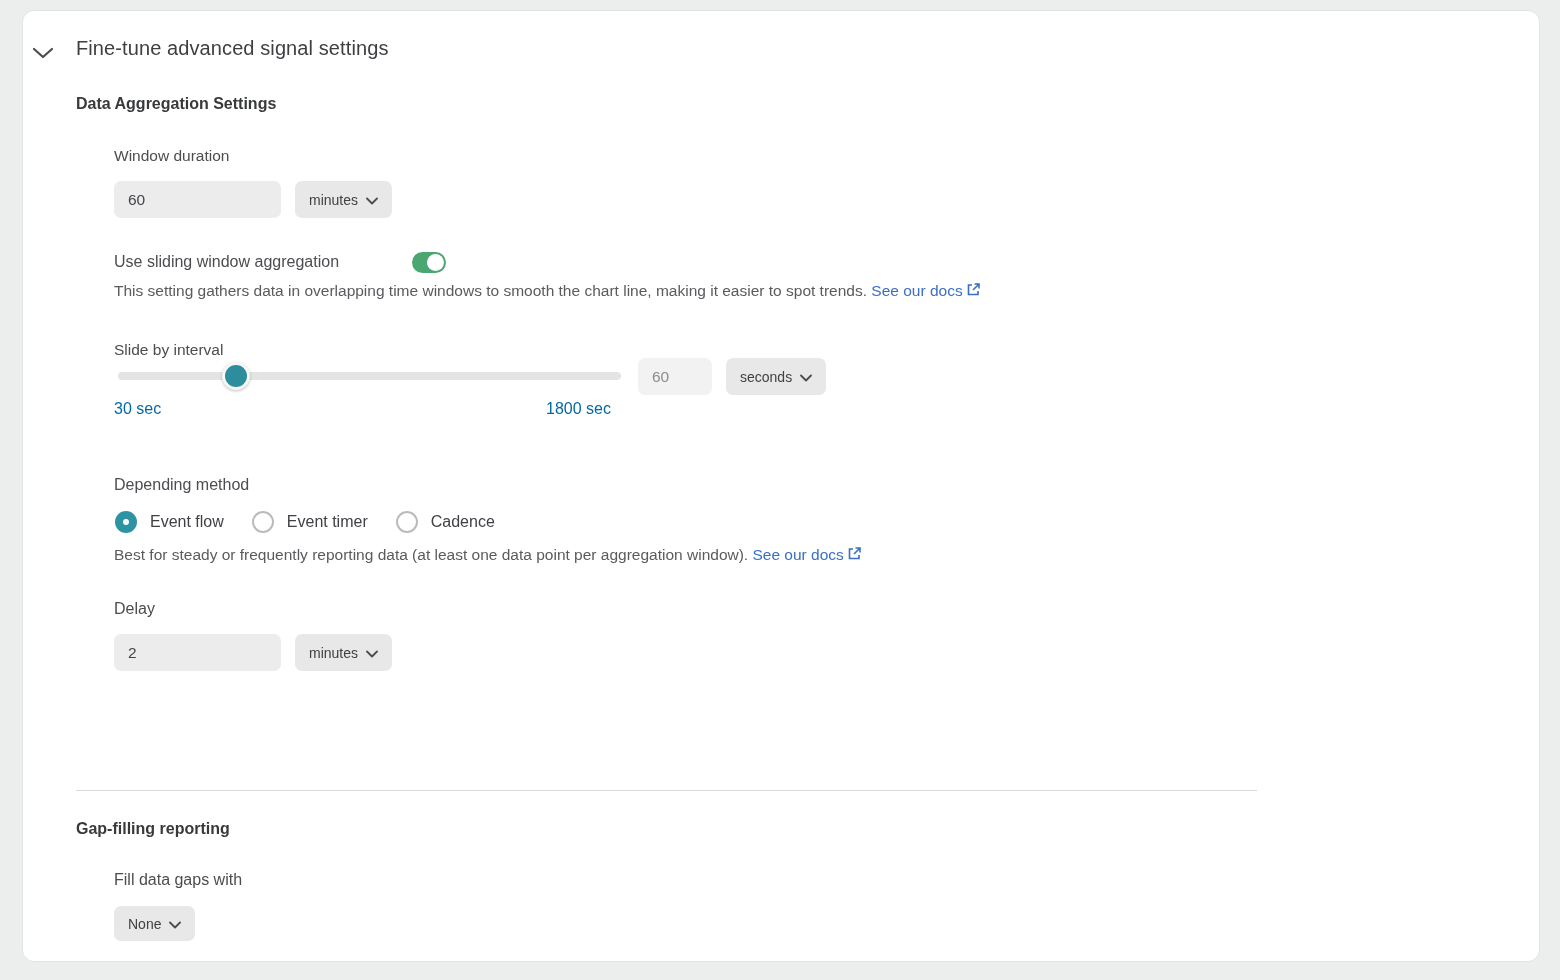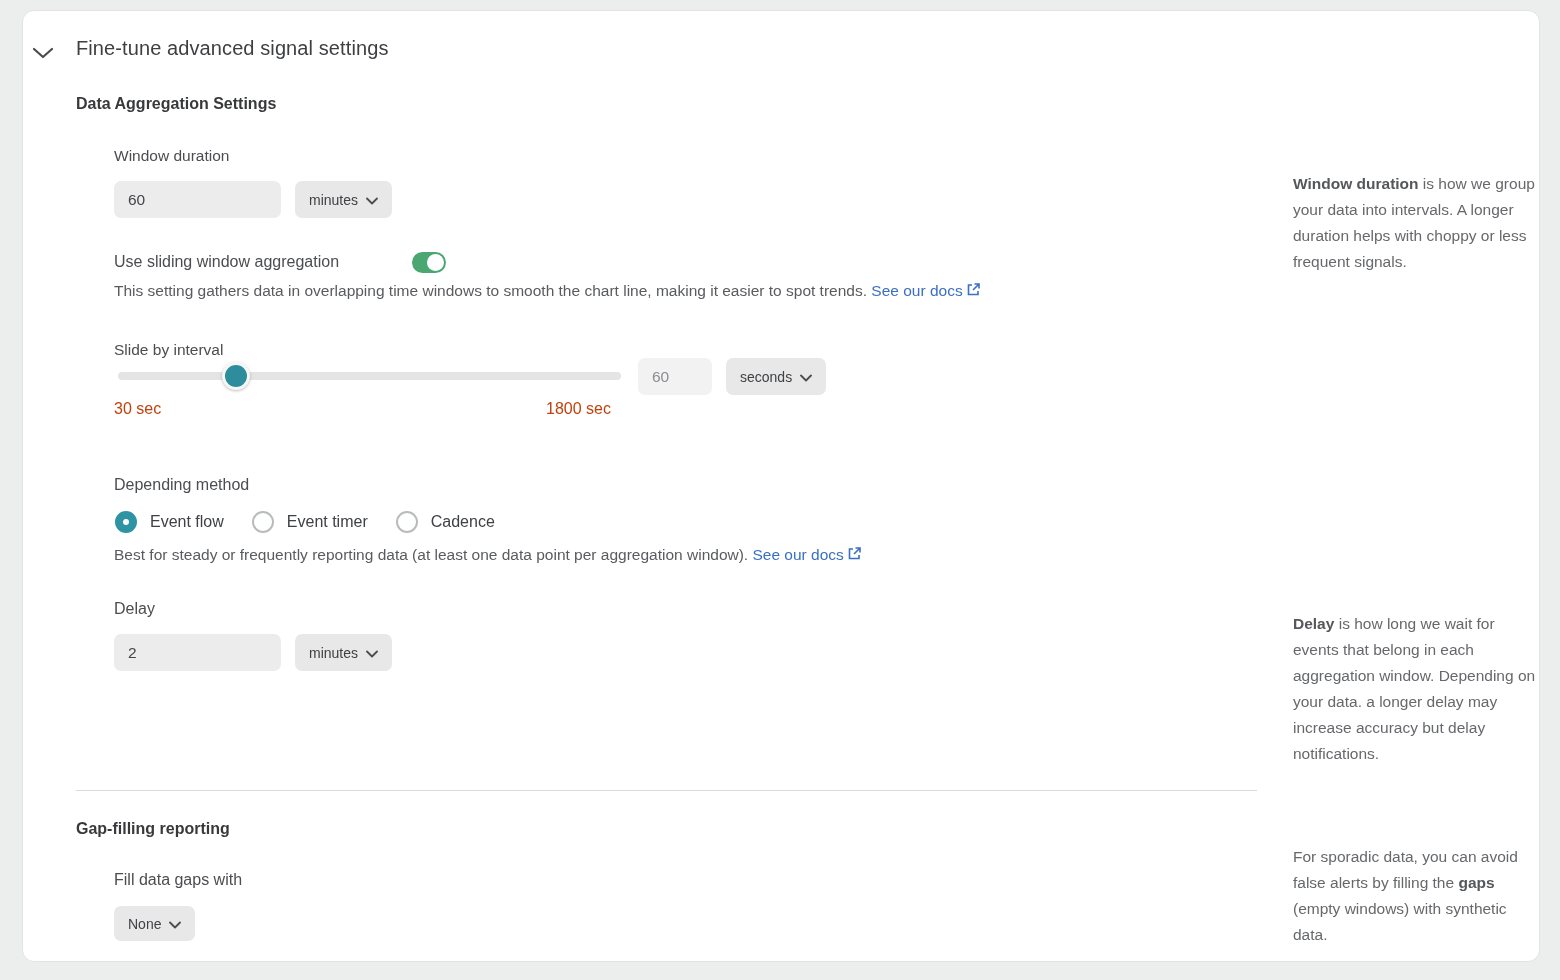--- a/index.html
+++ b/index.html
@@ -90,21 +90,21 @@
   }
   .slider-handle {
     left: 199px; top: 351px;
     width: 28px; height: 28px;
     border-radius: 50%;
     background: #2e8d9d;
     border: 3px solid #f7f7f7;
     box-shadow: 0 1px 3px rgba(0,0,0,0.25);
     cursor: pointer;
   }
-  .range-label { font-size: 15.5px; color: #c2410c; }
+  .range-label { font-size: 15.5px; color: #0369a1; }
 
   
   .radio-row { display: flex; align-items: center; column-gap: 28px; }
   .radio-item { display: flex; align-items: center; column-gap: 13px; cursor: pointer; }
   .radio-circle {
     width: 22px; height: 22px; border-radius: 50%;
     background: #ffffff; border: 2px solid #b9bcbd;
   }
   .radio-circle.checked {
     background: #2e93a3; border: 2px solid #2e93a3;
@@ -237,23 +237,14 @@
   <div class="abs dropdown" style="left:91px; top:895px; height:35px;">
     <span>None</span>
     <span class="dd-chevron">
       <svg viewBox="0 0 12 8" width="12" height="8">
           <path d="M1 1.5 L6 6.5 L11 1.5" fill="none" stroke="#4a4c4f" stroke-width="1.8" stroke-linecap="round" stroke-linejoin="round"></path>
         </svg>
     </span>
   </div>
 
   
-  <div class="abs tip" style="top:160px;">
-    <b>Window duration</b><span> is how we group your data into intervals. A longer duration helps with choppy or less frequent signals.</span>
-  </div>
-  <div class="abs tip" style="top:600px;">
-    <b>Delay</b><span> is how long we wait for events that belong in each aggregation window. Depending on your data. a longer delay may increase accuracy but delay notifications.</span>
-  </div>
-  <div class="abs tip" style="top:833px;">
-    <span>For sporadic data, you can avoid false alerts by filling the </span><b>gaps</b><span> (empty windows) with synthetic data.</span>
-  </div>
 
 </div>
 
 </body></html>

